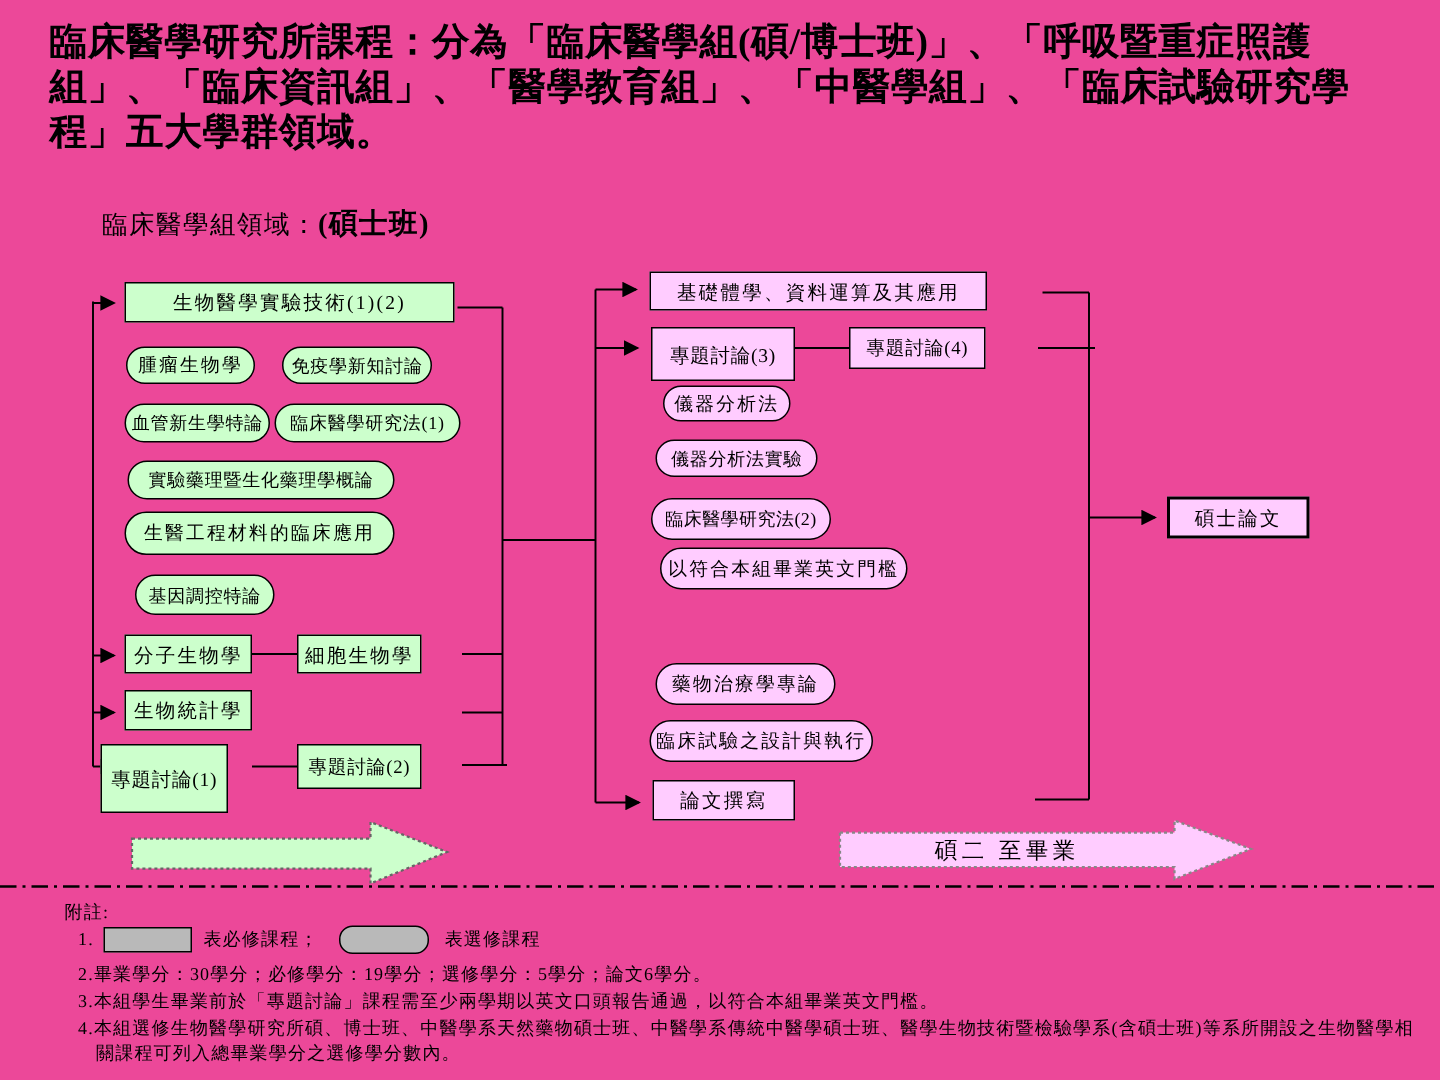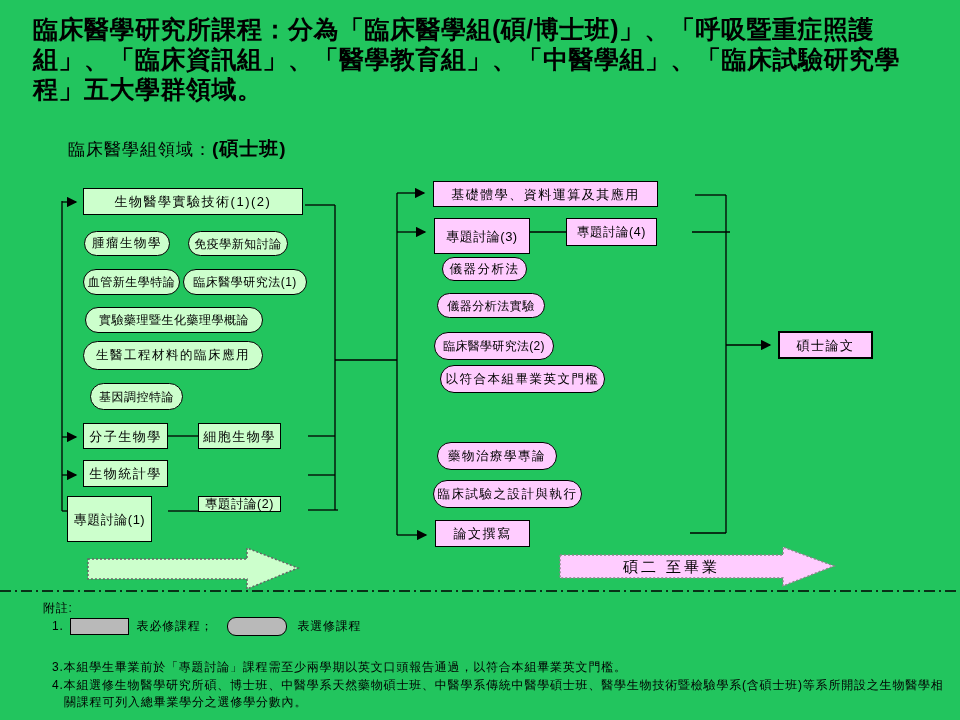--- a/index.html
+++ b/index.html
@@ -1,17 +1,17 @@
 <!DOCTYPE html>
 <html><head>
 <meta charset="utf-8">
 <style>
   html,body{margin:0;padding:0;background:#fff;}
-  #page{position:relative;width:960px;height:720px;background:#22c55e;overflow:hidden;
-        font-family:Liberation Sans, sans-serif;color:#000;}
+  #page{position:relative;width:960px;height:720px;background:#ec4899;overflow:hidden;
+        font-family:Liberation Serif, serif;color:#000;}
   #title{position:absolute;left:33px;top:14px;width:905px;font-size:25px;font-weight:bold;
          line-height:30px;letter-spacing:0.5px;}
   #subtitle{position:absolute;left:68px;top:136px;font-size:17px;letter-spacing:1px;}
   #subtitle .em{font-weight:bold;font-size:19px;}
   svg.lines{position:absolute;left:0;top:0;width:960px;height:720px;}
   .box{position:absolute;display:flex;align-items:center;justify-content:center;
        box-sizing:border-box;border:1.5px solid #000;font-size:13px;letter-spacing:1.5px;
        white-space:nowrap;line-height:1;}
   .stadium{border-radius:15px;}
   .g{background:#ccffcc;}
@@ -84,21 +84,21 @@
   <div class="box stadium g" style="left:188px;top:231px;width:100px;height:25px;font-size:12px;letter-spacing:0.5px;">免疫學新知討論</div>
   <div class="box stadium g" style="left:83px;top:269px;width:97px;height:26px;font-size:12px;letter-spacing:0.5px;">血管新生學特論</div>
   <div class="box stadium g" style="left:183px;top:269px;width:124px;height:26px;font-size:12px;letter-spacing:0.5px;">臨床醫學研究法(1)</div>
   <div class="box stadium g" style="left:85px;top:307px;width:178px;height:26px;font-size:12px;letter-spacing:0.5px;">實驗藥理暨生化藥理學概論</div>
   <div class="box stadium g" style="left:83px;top:341px;width:180px;height:29px;font-size:12.5px;">生醫工程材料的臨床應用</div>
   <div class="box stadium g" style="left:90px;top:383px;width:93px;height:27px;font-size:12px;letter-spacing:0.5px;">基因調控特論</div>
   <div class="box rect g" style="left:83px;top:423px;width:85px;height:26px;">分子生物學</div>
   <div class="box rect g" style="left:198px;top:423px;width:83px;height:26px;">細胞生物學</div>
   <div class="box rect g" style="left:83px;top:460px;width:85px;height:27px;">生物統計學</div>
   <div class="box rect g" style="left:67px;top:496px;width:85px;height:46px;font-size:13px;letter-spacing:0.5px;">專題討論(1)</div>
-  <div class="box rect g" style="left:198px;top:496px;width:83px;height:16px;font-size:12.5px;letter-spacing:0.5px;">專題討論(2)</div>
+  <div class="box rect g" style="left:198px;top:496px;width:83px;height:30px;font-size:12.5px;letter-spacing:0.5px;">專題討論(2)</div>
 
   <div class="box rect p" style="left:433px;top:181px;width:225px;height:26px;">基礎體學、資料運算及其應用</div>
   <div class="box rect p" style="left:434px;top:218px;width:96px;height:36px;font-size:13px;letter-spacing:0.5px;">專題討論(3)</div>
   <div class="box rect p" style="left:566px;top:218px;width:91px;height:28px;font-size:12.5px;letter-spacing:0.5px;">專題討論(4)</div>
   <div class="box stadium p" style="left:442px;top:257px;width:85px;height:24px;font-size:12.5px;">儀器分析法</div>
   <div class="box stadium p" style="left:437px;top:293px;width:108px;height:25px;font-size:12px;letter-spacing:0.5px;">儀器分析法實驗</div>
   <div class="box stadium p" style="left:434px;top:332px;width:120px;height:28px;font-size:12px;letter-spacing:0.3px;">臨床醫學研究法(2)</div>
   <div class="box stadium p" style="left:440px;top:365px;width:165px;height:28px;font-size:12.5px;">以符合本組畢業英文門檻</div>
   <div class="box stadium p" style="left:437px;top:442px;width:120px;height:28px;font-size:12.5px;">藥物治療學專論</div>
   <div class="box stadium p" style="left:433px;top:480px;width:149px;height:28px;font-size:12.5px;">臨床試驗之設計與執行</div>
@@ -108,16 +108,17 @@
   <div class="arrow-label" style="left:560px;top:558px;width:223px;">碩二 至畢業</div>
 
   <div class="note" style="left:43px;top:600px;">附註:</div>
   <div class="note" id="note1" style="left:52px;top:617px;">
     <span>1.</span>
     <span id="legend-req"></span>
     <span>表必修課程；</span>
     <span id="legend-ele"></span>
     <span>表選修課程</span>
   </div>
+  <div class="note" style="left:52px;top:641px;">2.畢業學分：30學分；必修學分：19學分；選修學分：5學分；論文6學分。</div>
   <div class="note" style="left:52px;top:659px;">3.本組學生畢業前於「專題討論」課程需至少兩學期以英文口頭報告通過，以符合本組畢業英文門檻。</div>
   <div class="note" id="note4" style="left:52px;top:677px;">4.本組選修生物醫學研究所碩、博士班、中醫學系天然藥物碩士班、中醫學系傳統中醫學碩士班、醫學生物技術暨檢驗學系(含碩士班)等系所開設之生物醫學相關課程可列入總畢業學分之選修學分數內。</div>
 
 </div>
 
 </body></html>

